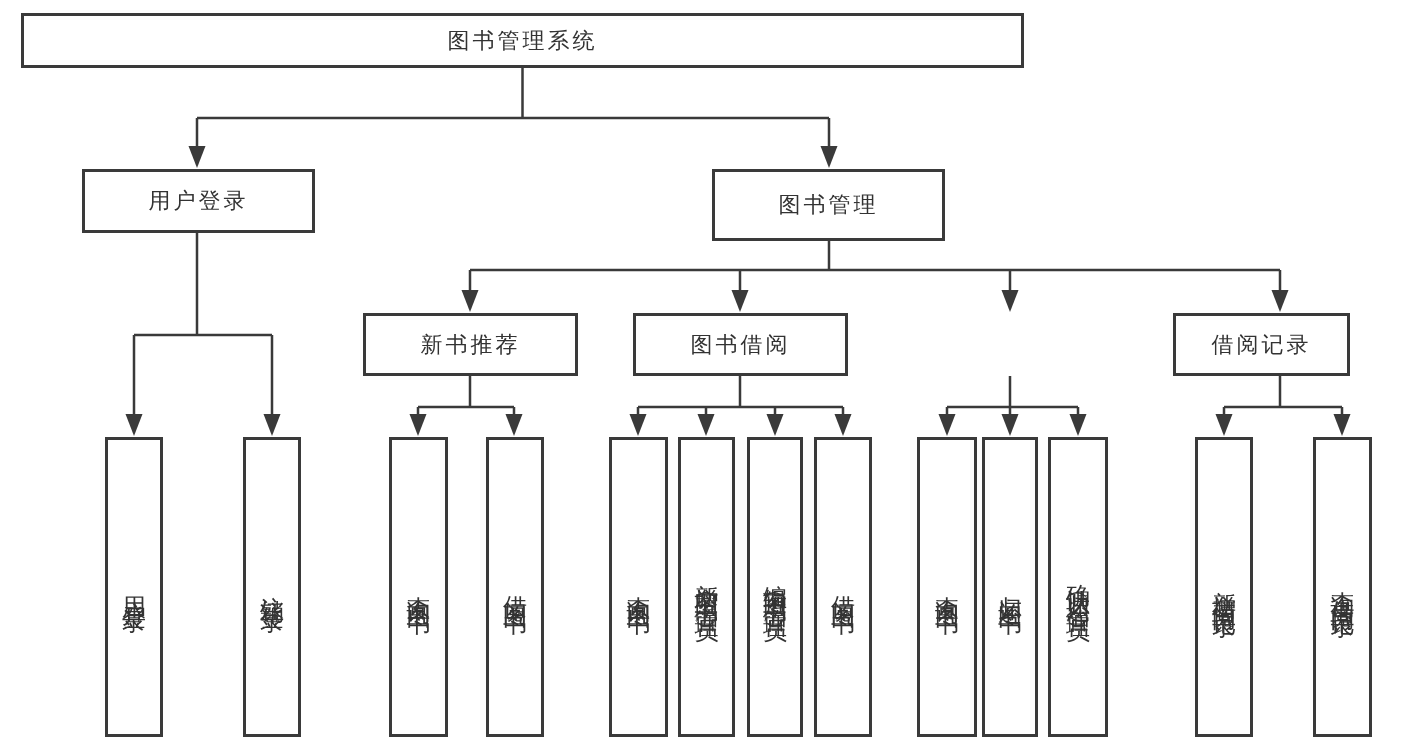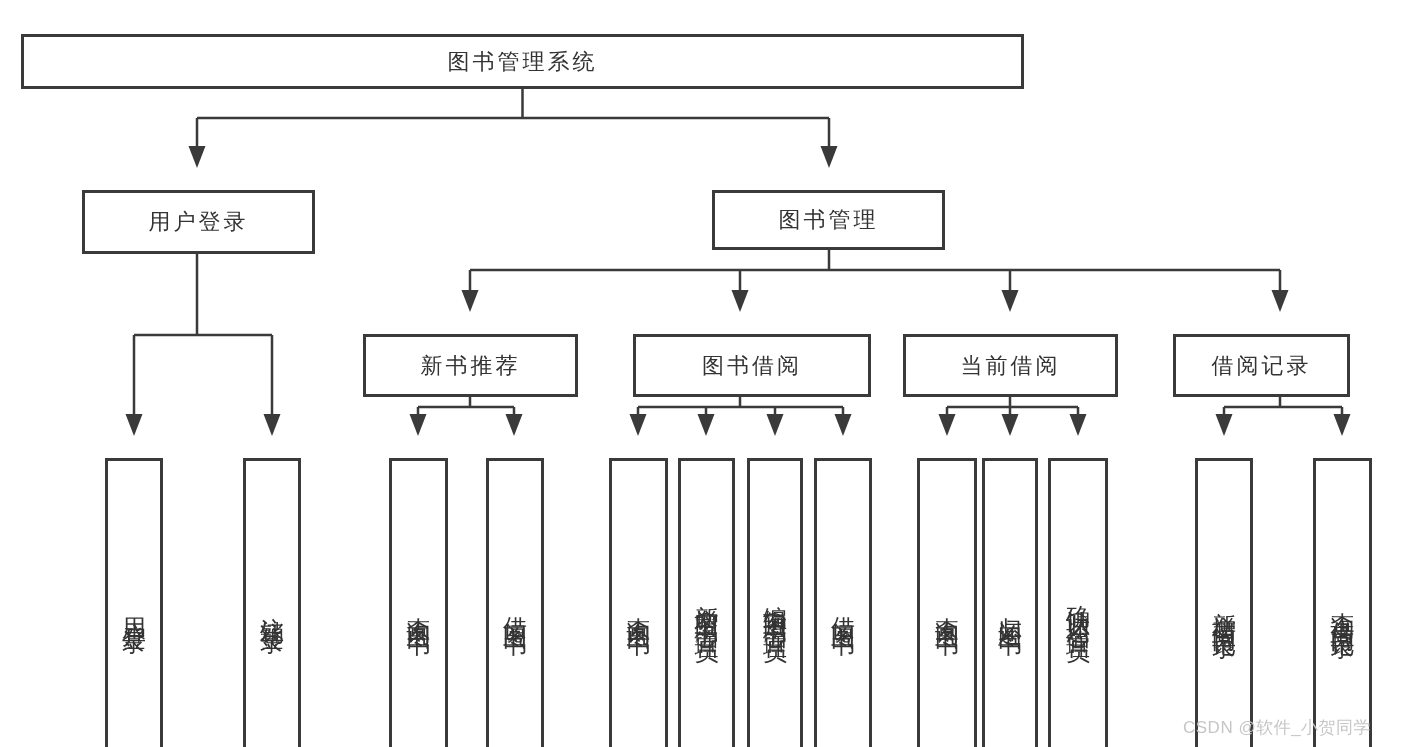--- a/index.html
+++ b/index.html
@@ -20,21 +20,20 @@
   }
   .node {
     position: absolute;
     box-sizing: border-box;
     border: 3px solid #3a3a3a;
     background: #ffffff;
     display: flex;
     align-items: center;
     justify-content: center;
     z-index: 2;
-    margin-top: 21px;
   }
   .hlabel {
     font-size: 22px;
     letter-spacing: 3px;
     white-space: nowrap;
   }
   .vlabel {
     writing-mode: vertical-rl;
     text-orientation: mixed;
     font-size: 24px;
@@ -90,32 +89,29 @@
     </g>
   </svg>
 
   <div class="node" style="left:21px; top:13px; width:1003px; height:55px;">
     <span class="hlabel">图书管理系统</span>
   </div>
 
   <div class="node" style="left:82px; top:169px; width:233px; height:64px;">
     <span class="hlabel">用户登录</span>
   </div>
-  <div class="node" style="left:712px; top:169px; width:233px; height:60px;">
+  <div class="node" style="left:712px; top:169px; width:233px; height:72px;">
     <span class="hlabel">图书管理</span>
   </div>
 
   <div class="node" style="left:363px; top:313px; width:215px; height:63px;text-align:right;">
     <span class="hlabel">新书推荐</span>
   </div>
-  <div class="node" style="left:633px; top:313px; width:238px; height:63px;">
+  <div class="node" style="left:633px; top:313px; width:215px; height:63px;">
     <span class="hlabel">图书借阅</span>
-  </div>
-  <div class="node" style="left:903px; top:313px; width:215px; height:63px;">
-    <span class="hlabel">当前借阅</span>
   </div>
   <div class="node" style="left:1173px; top:313px; width:177px; height:63px;">
     <span class="hlabel">借阅记录</span>
   </div>
 
   <div class="node" style="left:105px; top:437px; width:58px; height:300px;">
     <span class="vlabel">用户登录</span>
   </div>
   <div class="node" style="left:243px; top:437px; width:58px; height:300px;">
     <span class="vlabel">注销登录</span>
@@ -151,15 +147,14 @@
     <span class="vlabel">确认归还（管理员）</span>
   </div>
 
   <div class="node" style="left:1195px; top:437px; width:58px; height:300px;">
     <span class="vlabel">新增借阅记录</span>
   </div>
   <div class="node" style="left:1313px; top:437px; width:59px; height:300px;">
     <span class="vlabel">查询借阅记录</span>
   </div>
 
-  <div class="watermark">CSDN @软件_小贺同学</div>
 
 </div>
 
 </body></html>

